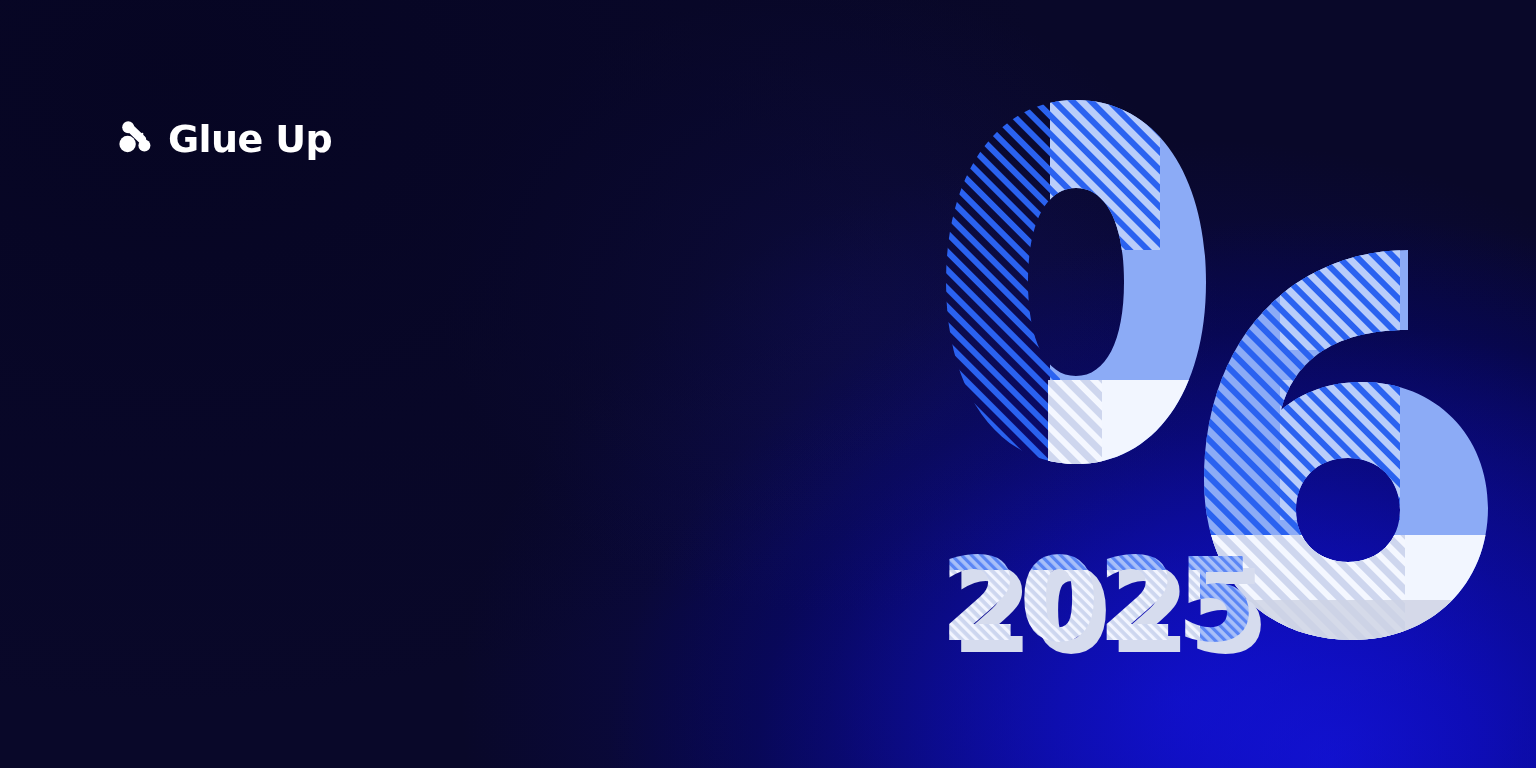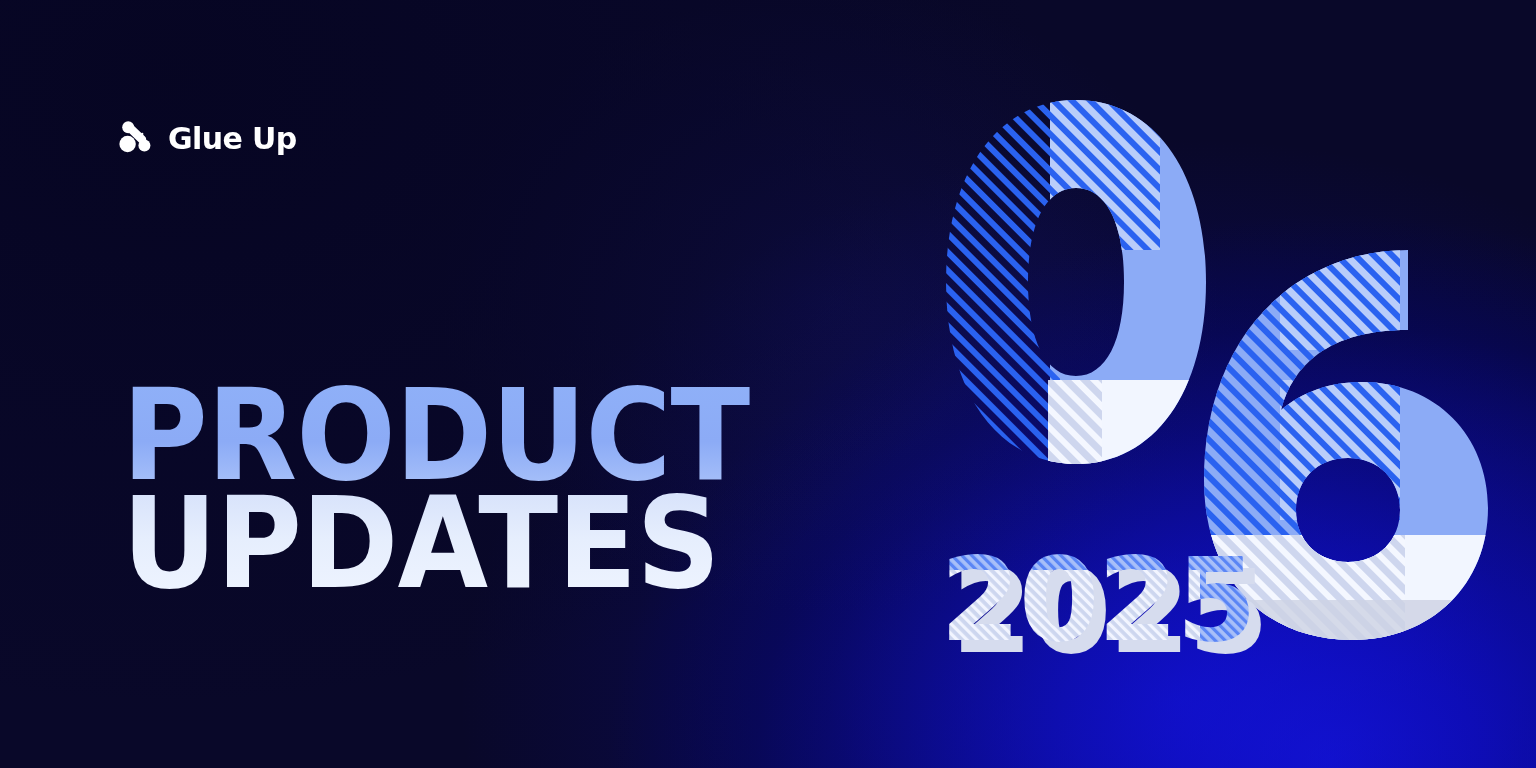--- a/index.html
+++ b/index.html
@@ -39,21 +39,21 @@
   }
 
   
   .logo{
     position:absolute;left:118px;top:119px;
     display:flex;align-items:center;gap:10px;
   }
   .logo-mark{width:40px;height:40px;display:block;}
   .logo-word{
     color:#ffffff;
-    font-size:30px;
+    font-size:38px;
     font-weight:700;
     letter-spacing:-0.6px;
     line-height:1;
     font-family:"DejaVu Sans",sans-serif;
     white-space:nowrap;
   }
 
   
   .headline{
     position:absolute;left:122px;top:382px;
@@ -222,24 +222,20 @@
         <rect x="0" y="420" width="420" height="210" fill="#a8bff8"></rect>
         <rect x="0" y="420" width="420" height="210" fill="url(#stripesSmall)"></rect>
         <g clip-path="url(#panelC)">
           <rect x="0" y="480" width="420" height="150" fill="#eaeffc"></rect>
           <rect x="0" y="480" width="420" height="150" fill="url(#stripesSmallLight)"></rect>
         </g>
       </g>
     </svg>
   </div>
 
-  <div class="headline">
-    <span class="hl-line hl-1">PRODUCT</span>
-    <span class="hl-line hl-2">UPDATES</span>
-  </div>
 
   <div class="logo">
     <svg class="logo-mark" viewBox="0 0 40 40">
       <path d="M10.5 7.5 L24 20.5" stroke="#ffffff" stroke-width="8.5" stroke-linecap="round" fill="none"></path>
       <circle cx="10.2" cy="8.2" r="6.0" fill="#ffffff"></circle>
       <circle cx="9.6" cy="25.0" r="8.2" fill="#ffffff"></circle>
       <circle cx="26.4" cy="26.4" r="6.0" fill="#ffffff"></circle>
       <circle cx="24.2" cy="15.0" r="1.2" fill="#ffffff"></circle>
     </svg>
     <span class="logo-word">Glue Up</span>

